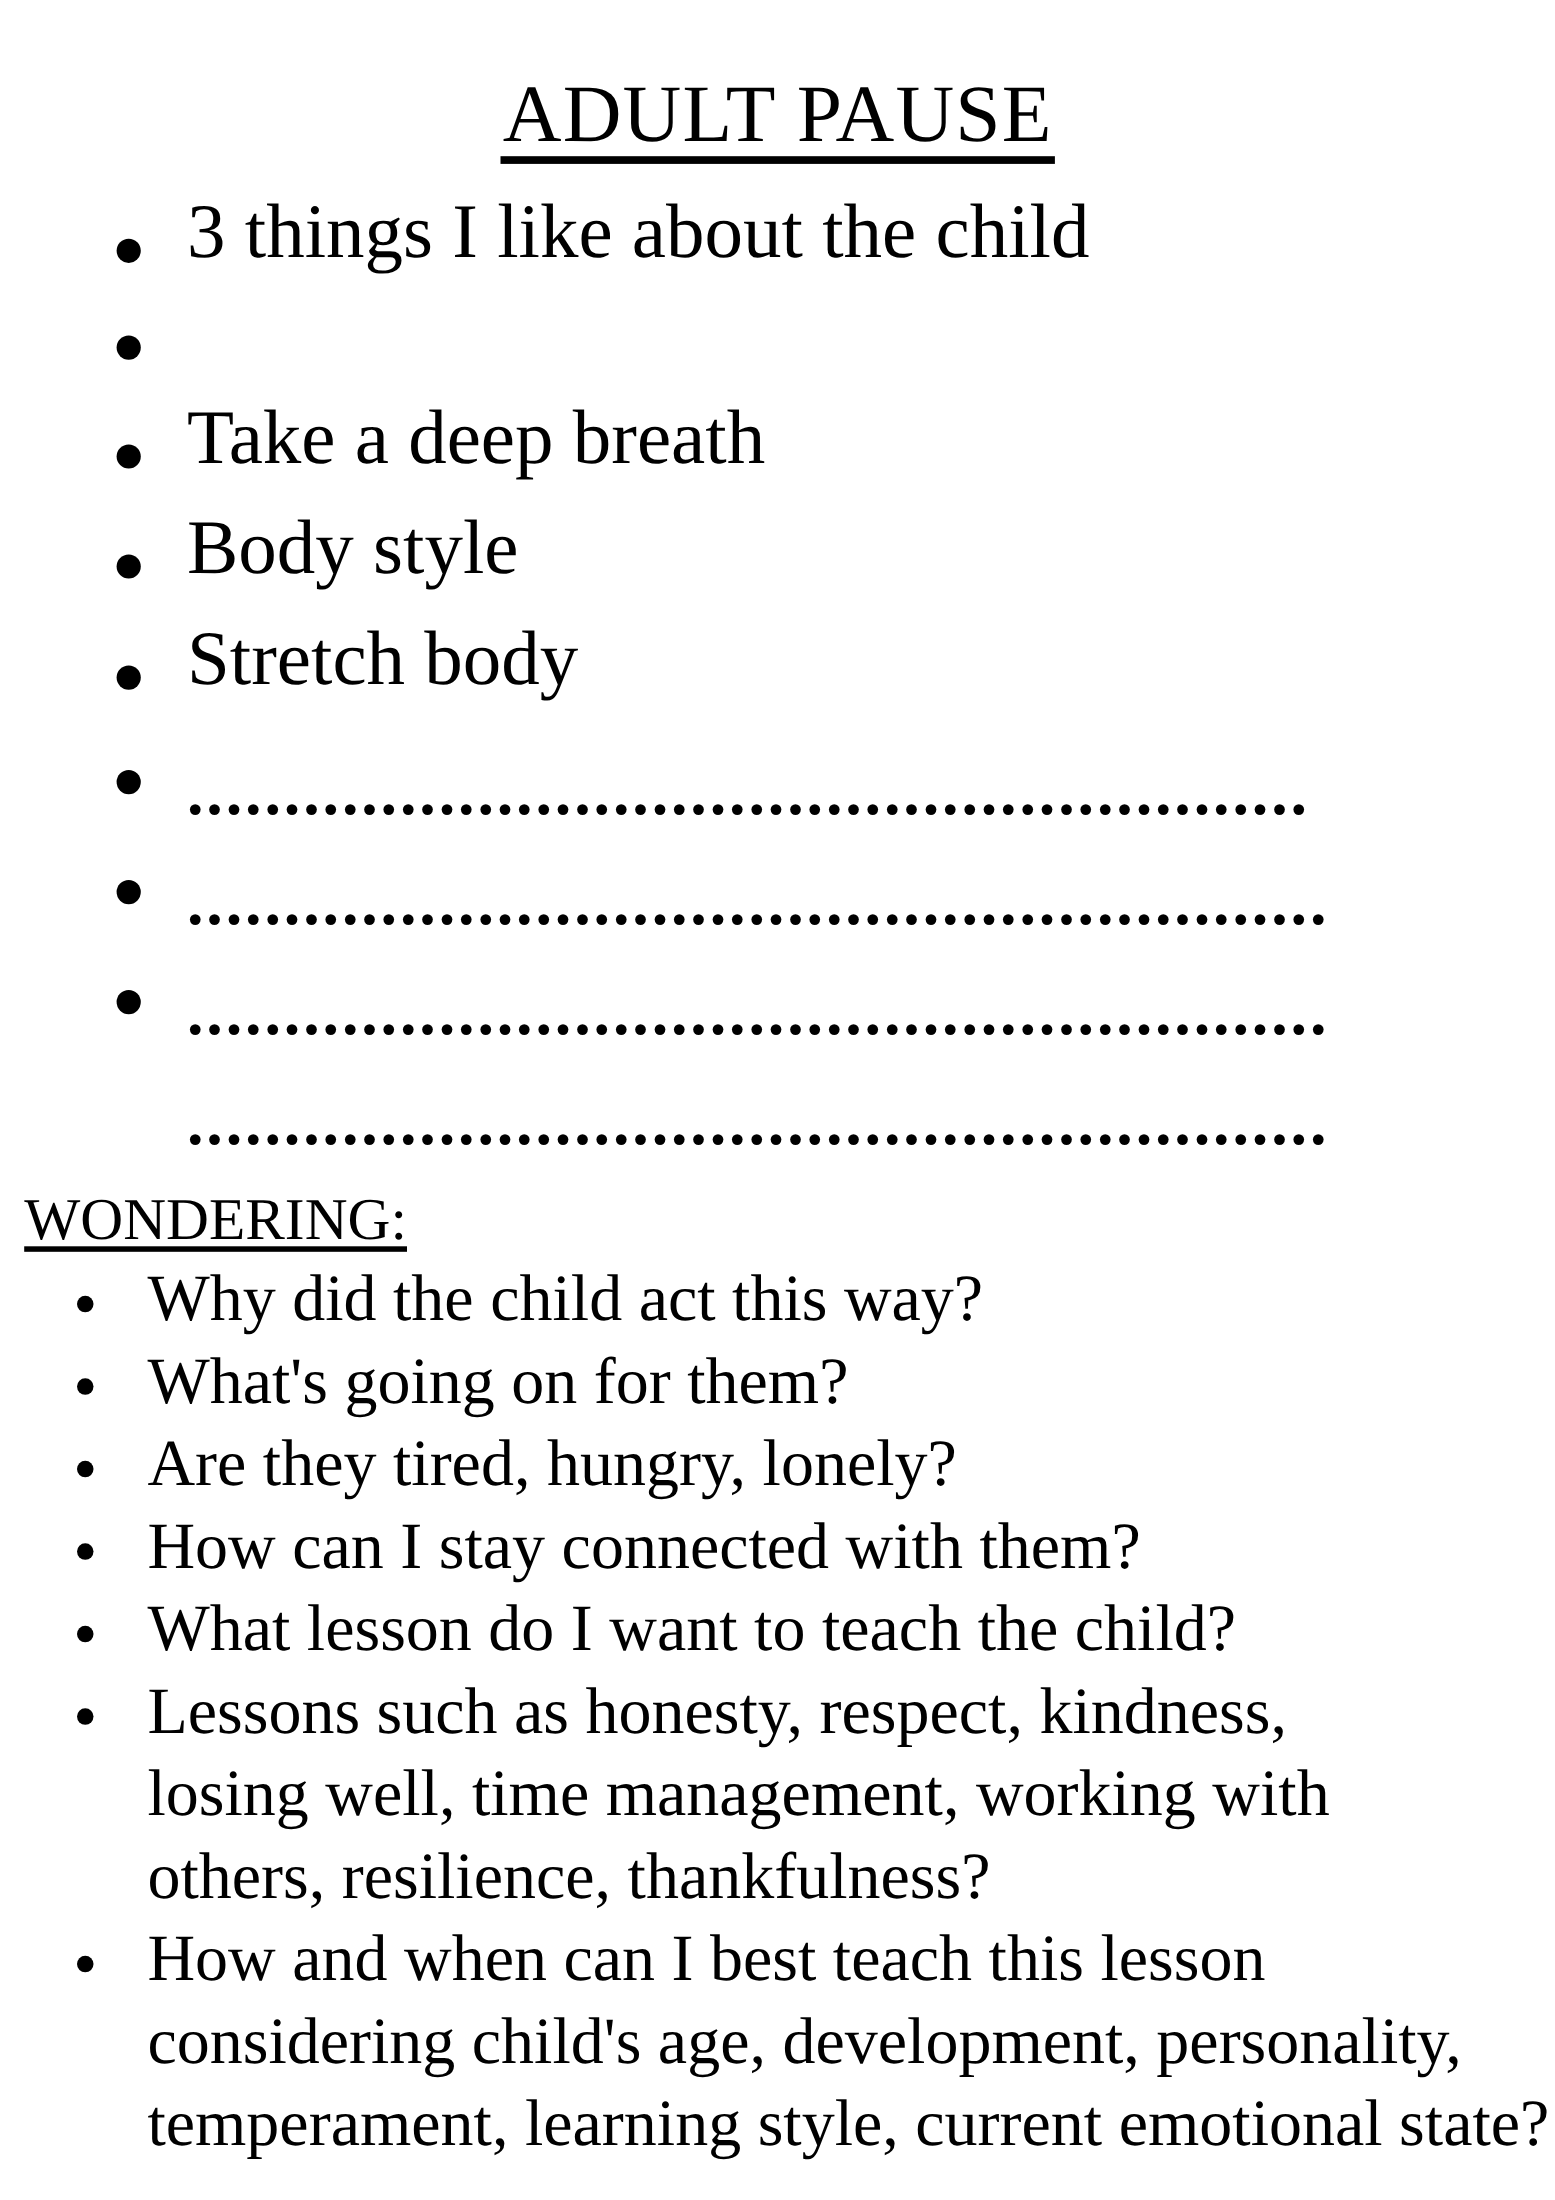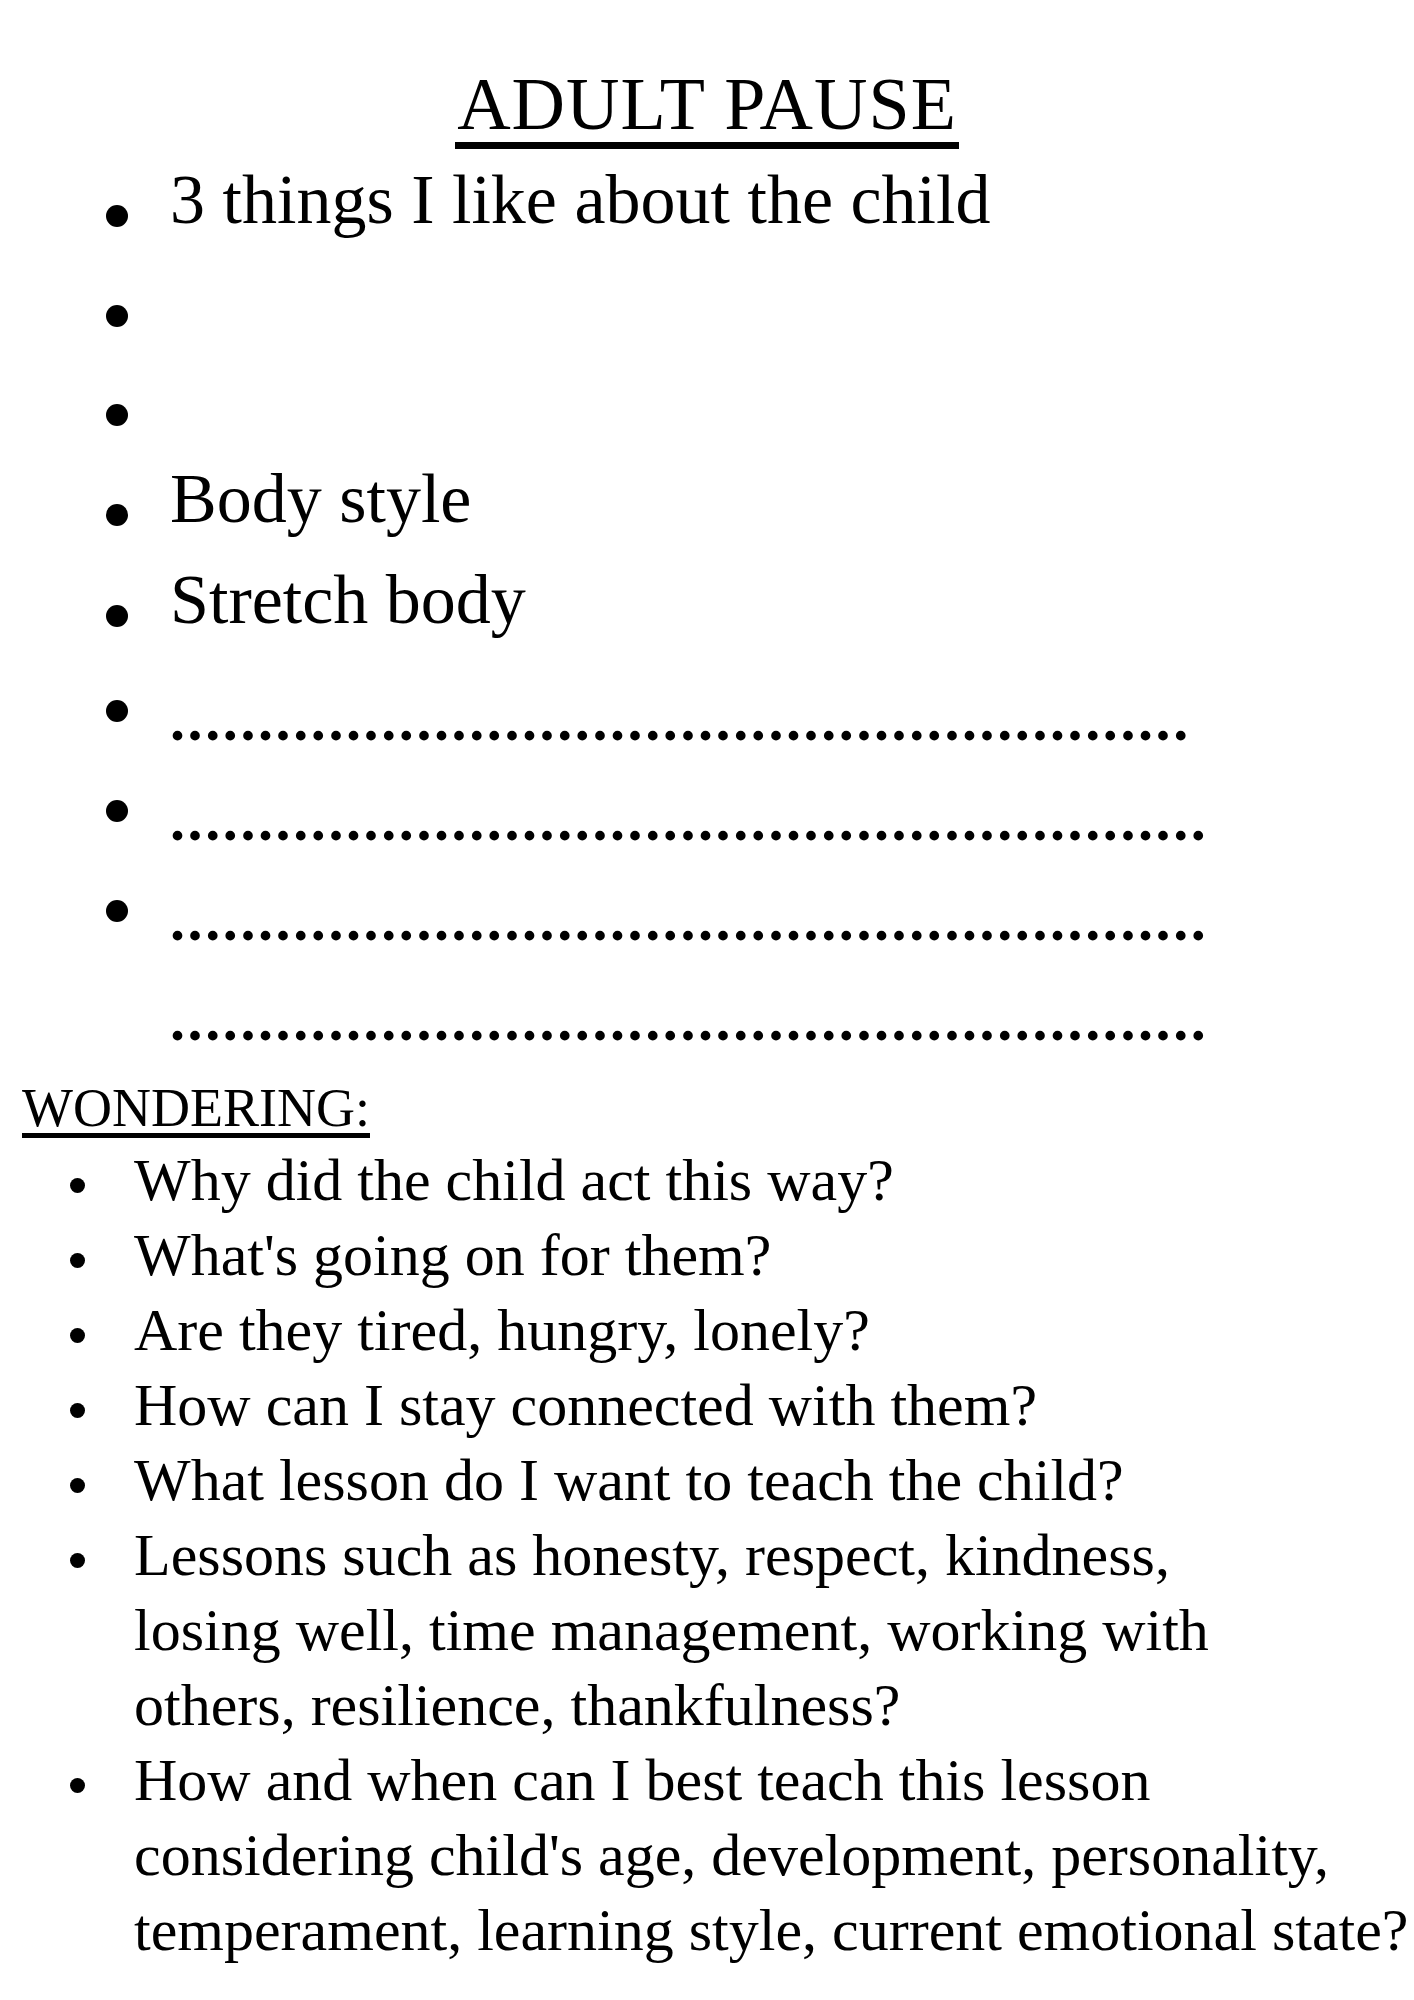--- a/index.html
+++ b/index.html
@@ -15,29 +15,30 @@
   .w-item { position:absolute; left:0; width:1414px; }
   .small-bullet { position:absolute; left:70px; width:15px; height:15px; border-radius:50%; background:#000; }
   .w-text { position:absolute; left:134px; width:1295px; font-size:60px; line-height:75px; }
 </style>
 </head>
 <body>
 
 <div class="title"><span>ADULT PAUSE</span></div>
 
 <div>
-  <div class="item" style="top:0;width:1414px">
+  <div class="item" style="top:12px;width:1414px">
     <div class="big-bullet" style="left:106px;top:205px"></div>
     <div class="big-text" style="top:160px">3 things I like about the child</div>
   </div>
   <div class="item" style="top:0;width:1414px">
     <div class="big-bullet" style="left:106px;top:305px"></div>
   </div>
   <div class="item" style="top:0;width:1414px">
     <div class="big-bullet" style="left:106px;top:404px"></div>
+    <div class="big-text" style="top:359px">Take a deep breath</div>
   </div>
   <div class="item" style="top:0;width:1414px">
     <div class="big-bullet" style="left:106px;top:504px"></div>
     <div class="big-text" style="top:459px">Body style</div>
   </div>
   <div class="item" style="top:0;width:1414px">
     <div class="big-bullet" style="left:106px;top:605px"></div>
     <div class="big-text" style="top:560px">Stretch body</div>
   </div>
 

